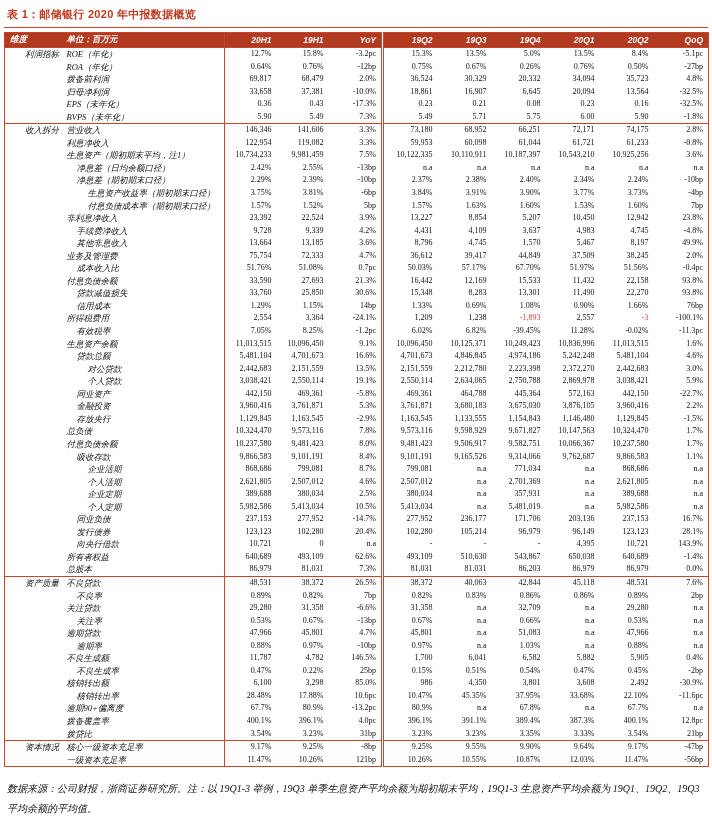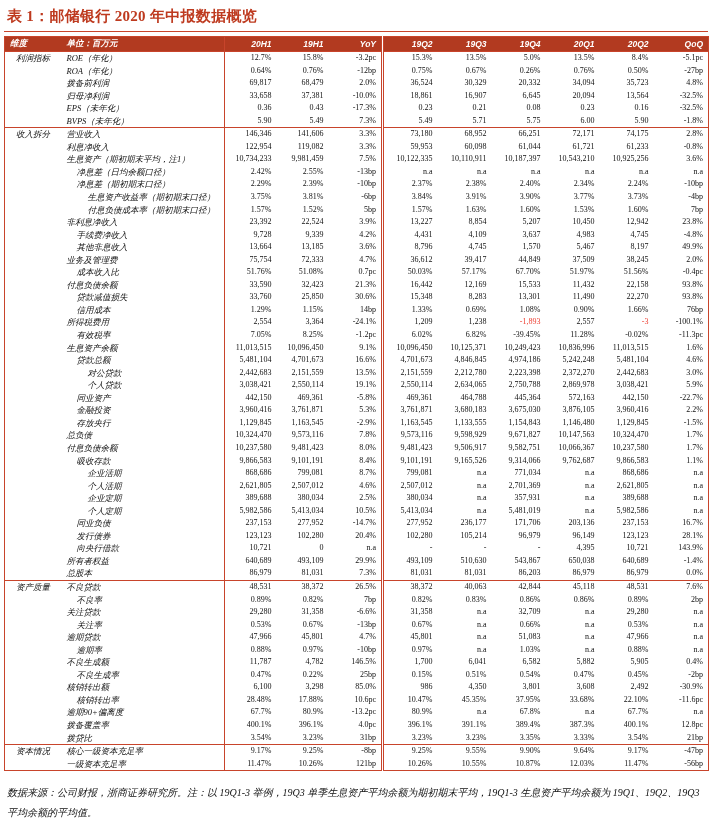--- a/index.html
+++ b/index.html
@@ -3,31 +3,31 @@
 <meta charset="utf-8">
 <style>
   :root{
     --title-red:#BE3A1F; --header-bg:#B23A20; --header-text:#FFFFFF;
     --line:#C8442B; --neg:#EE3B2E; --text:#111111; --bg:#FFFFFF;
   }
   *{margin:0;padding:0;box-sizing:border-box;}
   html,body{background:var(--bg);}
   body{width:712px;height:836px;overflow:hidden;font-family:"Liberation Serif",serif;color:var(--text);}
   .page{width:712px;height:836px;padding:5px 4px 0 4px;overflow:hidden;}
-  .title{font-family:Liberation Serif, serif;font-weight:bold;font-size:15px;color:var(--title-red);padding:2px 0 0 3px;letter-spacing:.3px;}
+  .title{font-family:Liberation Sans, sans-serif;font-weight:bold;font-size:11px;color:var(--title-red);padding:2px 0 0 3px;letter-spacing:.3px;}
   .title-rule{border-top:1.2px solid var(--line);margin-top:5px;}
   table{width:704px;table-layout:fixed;border-collapse:collapse;margin-top:4px;border:1.4px solid var(--line);}
   thead tr{height:15px;background:var(--header-bg);}
   th{color:var(--header-text);font-weight:bold;font-style:italic;font-size:8.5px;white-space:nowrap;overflow:hidden;margin-left:27px;}
   th.sec{text-align:left;padding-left:5px;}
   th.name{text-align:left;padding-left:2px;}
   th.num{text-align:right;padding-right:5px;font-family:"Liberation Sans",sans-serif;}
   tbody tr{height:12.55px;}
   td{font-size:8px;line-height:12.55px;white-space:nowrap;overflow:hidden;vertical-align:middle;}
-  td.sec{font-style:italic;font-size:8.5px;padding-left:11px;font-family:"Liberation Serif",serif;}
+  td.sec{font-style:italic;font-size:8.5px;padding-left:20px;font-family:"Liberation Serif",serif;}
   td.lbl{font-style:italic;font-size:8.5px;padding-left:2px;font-family:"Liberation Serif",serif;}
   td.lbl.ind1{padding-left:12px;}
   td.lbl.ind2{padding-left:23px;}
   td.num{text-align:right;padding-right:5px;font-family:"Liberation Serif",serif;}
   td.c1,th.c1{border-left:1px solid var(--line);}
   td.qs,th.qs{border-left:3px double var(--line);}
   tr.section-start td{border-top:1.6px solid var(--line);}
   td.neg-red{color:var(--neg);}
   .footnote{font-style:italic;font-size:10px;line-height:20px;padding:12px 2px 0 3px;color:var(--text);font-family:"Liberation Serif",serif;}
 </style>
@@ -298,21 +298,21 @@
           <td class="num">57.17%</td>
           <td class="num">67.70%</td>
           <td class="num">51.97%</td>
           <td class="num">51.56%</td>
           <td class="num">-0.4pc</td>
         </tr>
         <tr>
           <td class="sec"></td>
           <td class="lbl">付息负债余额</td>
           <td class="num c1">33,590</td>
-          <td class="num">32,423</td>
+          <td class="num">27,693</td>
           <td class="num">21.3%</td>
           <td class="num qs">16,442</td>
           <td class="num">12,169</td>
           <td class="num">15,533</td>
           <td class="num">11,432</td>
           <td class="num">22,158</td>
           <td class="num">93.8%</td>
         </tr>
         <tr>
           <td class="sec"></td>
@@ -585,21 +585,21 @@
           <td class="num">-</td>
           <td class="num">4,395</td>
           <td class="num">10,721</td>
           <td class="num">143.9%</td>
         </tr>
         <tr>
           <td class="sec"></td>
           <td class="lbl">所有者权益</td>
           <td class="num c1">640,689</td>
           <td class="num">493,109</td>
-          <td class="num">29.9%</td>
+          <td class="num">62.6%</td>
           <td class="num qs">493,109</td>
           <td class="num">510,630</td>
           <td class="num">543,867</td>
           <td class="num">650,038</td>
           <td class="num">640,689</td>
           <td class="num">-1.4%</td>
         </tr>
         <tr>
           <td class="sec"></td>
           <td class="lbl">总股本</td>

